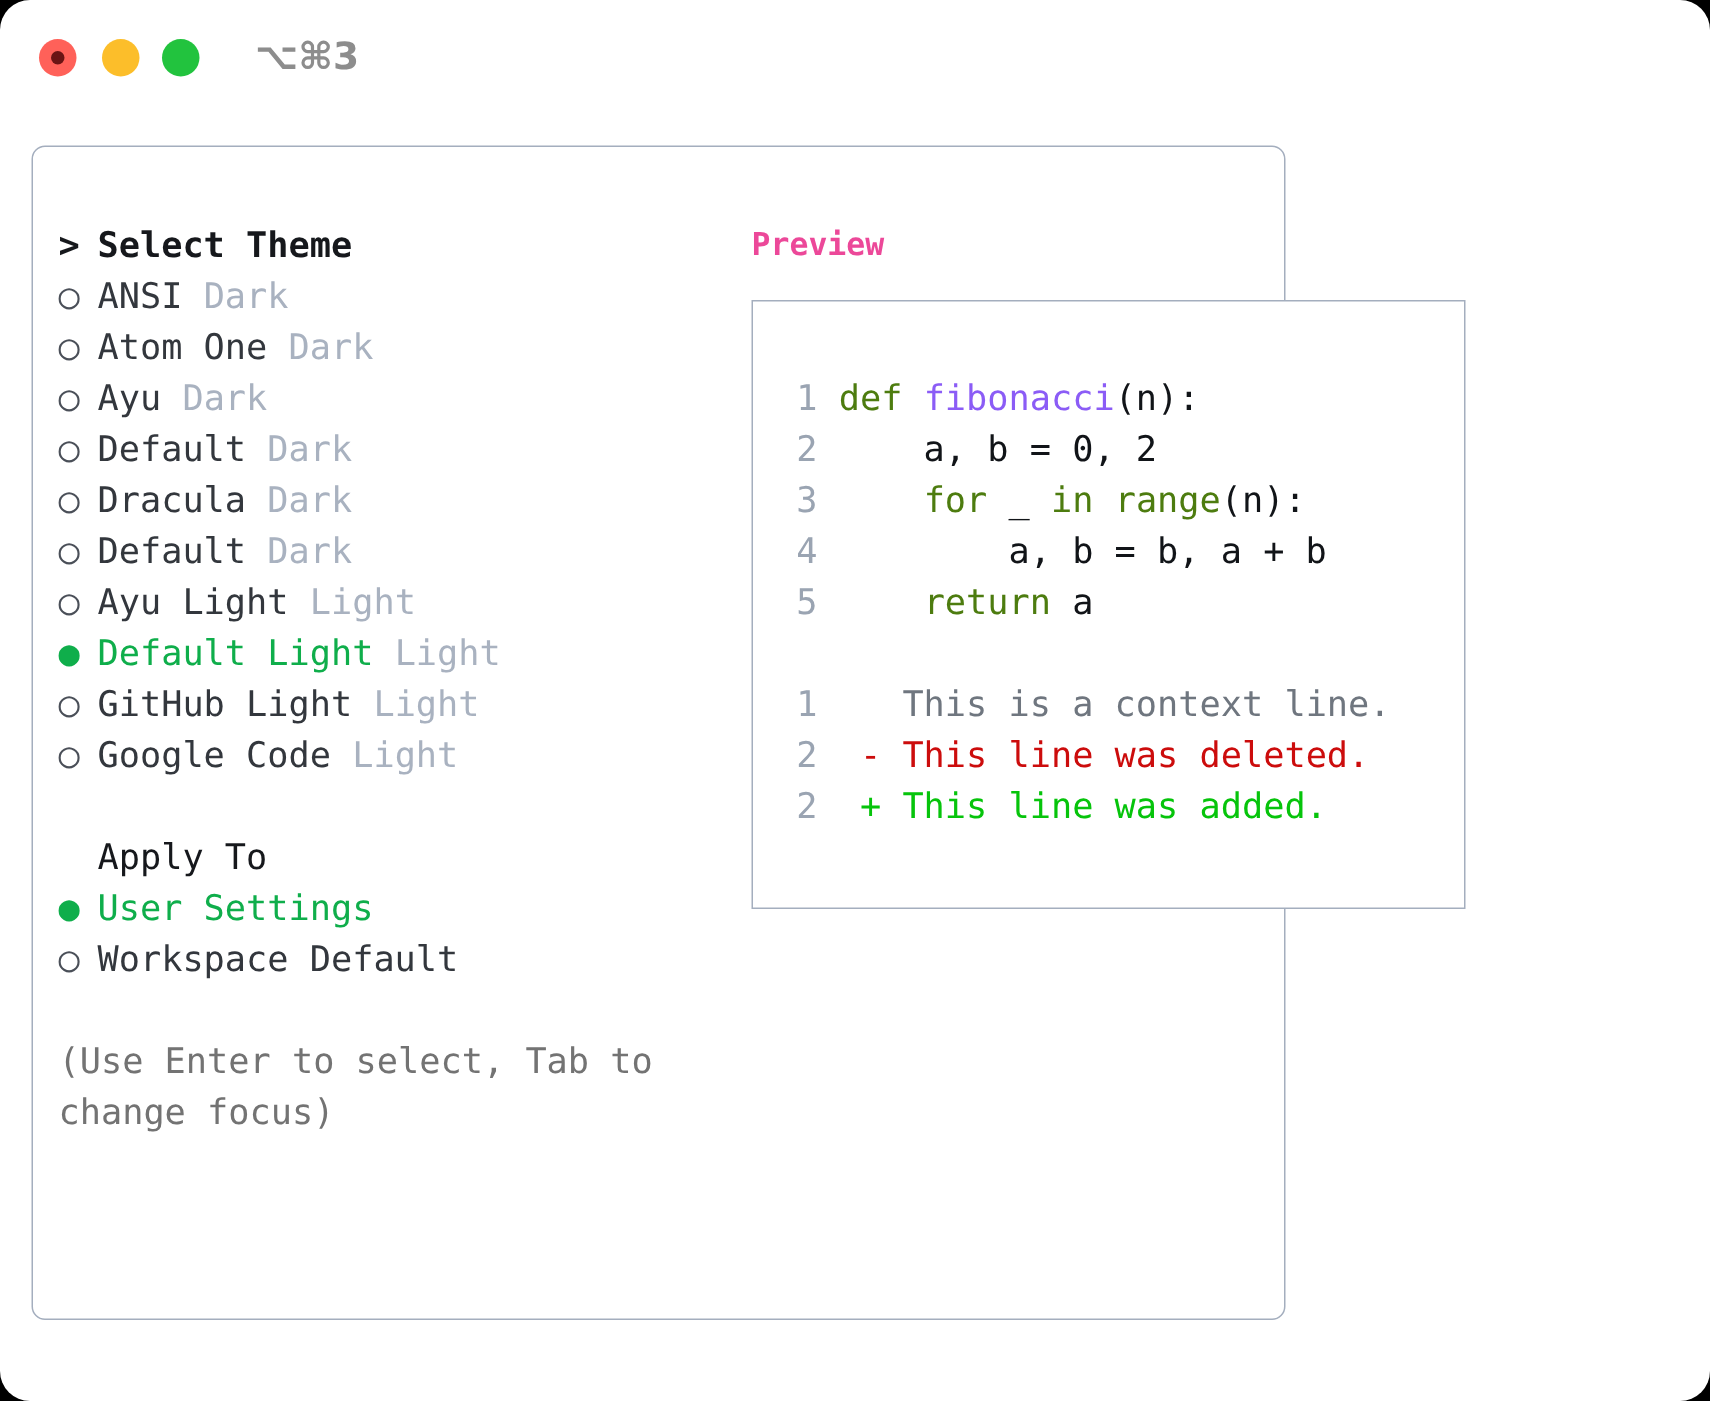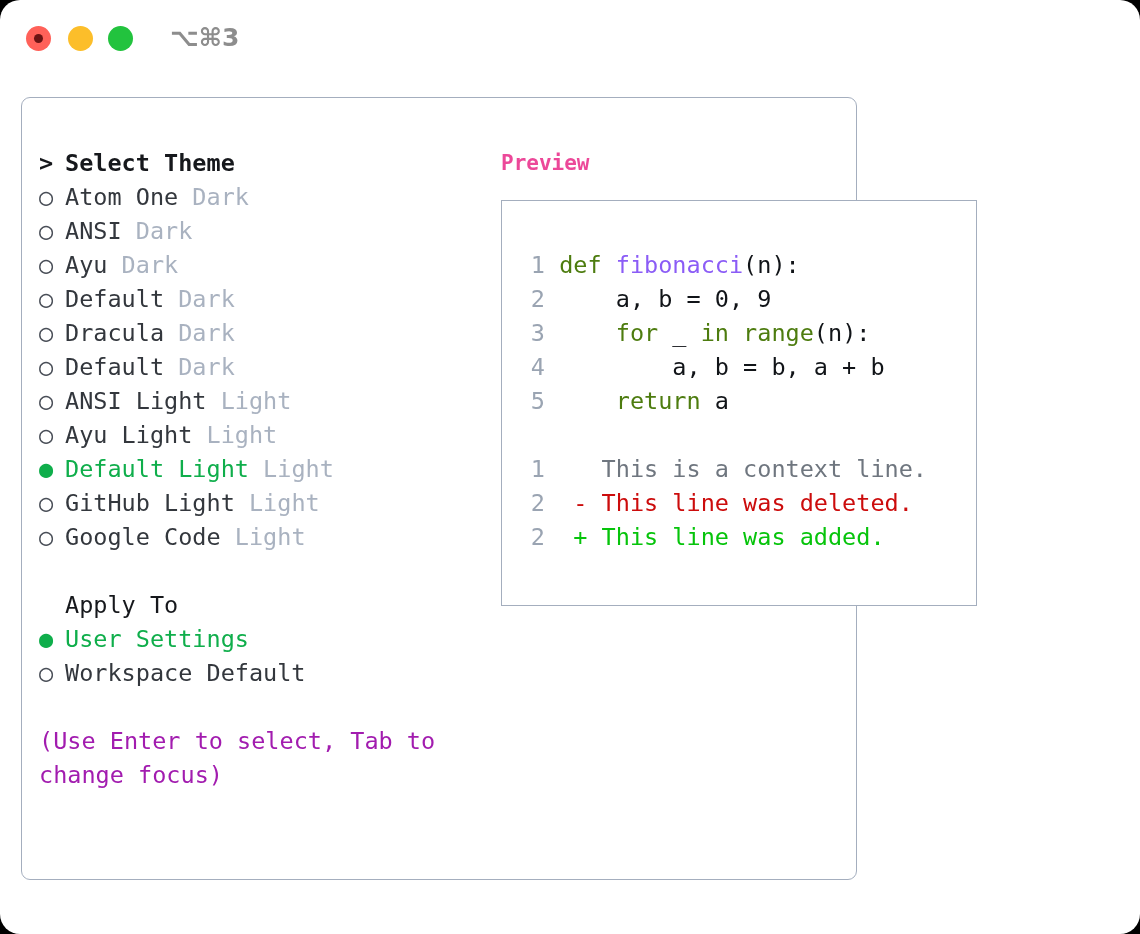--- a/index.html
+++ b/index.html
@@ -118,21 +118,21 @@
     white-space: pre;
   }
   .group-head .marker { display: inline-block; width: 26px; }
 
   .spacer-row { height: 34px; }
 
   #hint {
     margin-top: 34px;
     font-size: 23.5px;
     line-height: 34px;
-    color: #a21caf;
+    color: #737373;
     width: 420px;
     white-space: pre-wrap;
   }
 
   
   #right-col {
     position: absolute;
     left: 479px;
     top: 48px;
     width: 490px;
@@ -191,27 +191,26 @@
     <div id="shortcut">⌥⌘3</div>
   </div>
 
   <div id="card">
 
     <div id="left-col">
 
       <div class="head-row"><span class="caret">&gt;</span><span>Select Theme</span></div>
 
       <div id="theme-items">
+          <div class="opt-row"><span class="marker">○</span><span>ANSI</span><span> </span><span class="badge">Dark</span></div>
           <div class="opt-row"><span class="marker">○</span><span>Atom One</span><span> </span><span class="badge">Dark</span></div>
-          <div class="opt-row"><span class="marker">○</span><span>ANSI</span><span> </span><span class="badge">Dark</span></div>
           <div class="opt-row"><span class="marker">○</span><span>Ayu</span><span> </span><span class="badge">Dark</span></div>
           <div class="opt-row"><span class="marker">○</span><span>Default</span><span> </span><span class="badge">Dark</span></div>
           <div class="opt-row"><span class="marker">○</span><span>Dracula</span><span> </span><span class="badge">Dark</span></div>
           <div class="opt-row"><span class="marker">○</span><span>Default</span><span> </span><span class="badge">Dark</span></div>
-          <div class="opt-row"><span class="marker">○</span><span>ANSI Light</span><span> </span><span class="badge">Light</span></div>
           <div class="opt-row"><span class="marker">○</span><span>Ayu Light</span><span> </span><span class="badge">Light</span></div>
           <div class="opt-row selected"><span class="marker">●</span><span>Default Light</span><span> </span><span class="badge">Light</span></div>
           <div class="opt-row"><span class="marker">○</span><span>GitHub Light</span><span> </span><span class="badge">Light</span></div>
           <div class="opt-row"><span class="marker">○</span><span>Google Code</span><span> </span><span class="badge">Light</span></div>
         </div>
 
       <div class="spacer-row"></div>
 
       <div class="group-head"><span class="marker"></span><span>Apply To</span></div>
 
@@ -221,21 +220,21 @@
         </div>
 
       <div id="hint">(Use Enter to select, Tab to change focus)</div>
     </div>
 
     <div id="right-col">
       <div id="preview-title">Preview</div>
       <div id="preview-box">
         <div id="code-area">
             <div class="code-line"><span class="ln">1</span><span> </span><span class="kw">def </span><span class="fn">fibonacci</span><span>(n):</span></div>
-            <div class="code-line"><span class="ln">2</span><span> </span><span>    a, b = 0, 9</span></div>
+            <div class="code-line"><span class="ln">2</span><span> </span><span>    a, b = 0, 2</span></div>
             <div class="code-line"><span class="ln">3</span><span> </span><span>    </span><span class="kw">for</span><span> _ </span><span class="kw">in</span><span> </span><span class="kw">range</span><span>(n):</span></div>
             <div class="code-line"><span class="ln">4</span><span> </span><span>        a, b = b, a + b</span></div>
             <div class="code-line"><span class="ln">5</span><span> </span><span>    </span><span class="kw">return</span><span> a</span></div>
             <div class="blank-line"></div>
             <div class="code-line"><span class="ln">1</span><span>  </span><span class="diff-ctx"> </span><span class="diff-ctx"> This is a context line.</span></div>
             <div class="code-line"><span class="ln">2</span><span>  </span><span class="diff-del">-</span><span class="diff-del"> This line was deleted.</span></div>
             <div class="code-line"><span class="ln">2</span><span>  </span><span class="diff-add">+</span><span class="diff-add"> This line was added.</span></div>
           </div>
       </div>
     </div>

